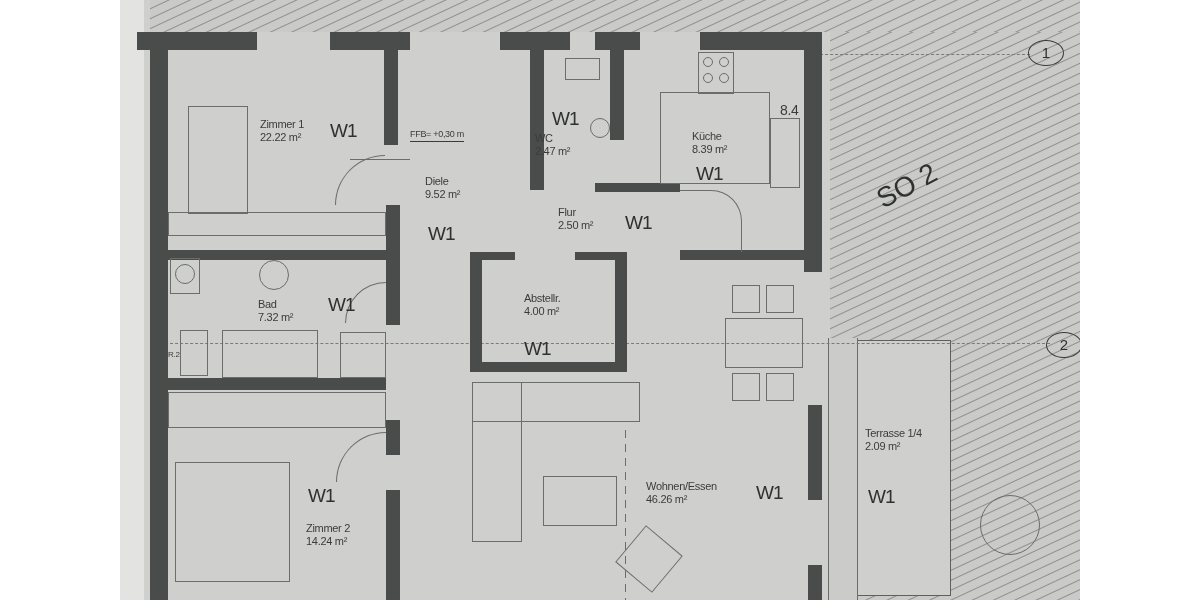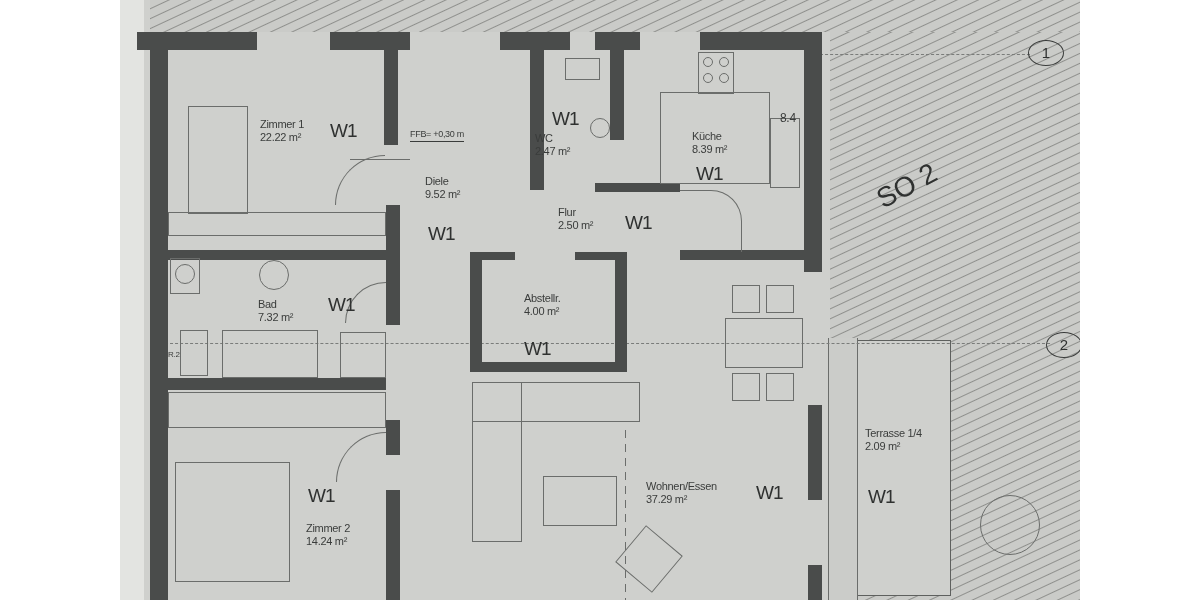--- a/index.html
+++ b/index.html
@@ -68,21 +68,21 @@
   <div class="thin" style="left:445px;top:58px;width:35px;height:22px;"></div>
   <div class="circle" style="left:470px;top:118px;width:20px;height:20px;"></div>
 
   <div class="thin" style="left:540px;top:92px;width:110px;height:92px;"></div>
   <div class="thin" style="left:578px;top:52px;width:36px;height:42px;"></div>
   <div class="circle" style="left:583px;top:57px;width:10px;height:10px;"></div>
   <div class="circle" style="left:599px;top:57px;width:10px;height:10px;"></div>
   <div class="circle" style="left:583px;top:73px;width:10px;height:10px;"></div>
   <div class="circle" style="left:599px;top:73px;width:10px;height:10px;"></div>
   <div class="thin" style="left:650px;top:118px;width:30px;height:70px;"></div>
-  <div class="label" style="left:660px;top:112px;font-size:12px;">8.4</div>
+  <div class="label" style="left:660px;top:104px;font-size:14px;">8.4</div>
   <div class="arc" style="left:560px;top:190px;width:62px;height:62px;border-radius:0 50% 0 0;border-left:none;border-bottom:none;"></div>
 
   <div class="thin" style="left:50px;top:258px;width:30px;height:36px;"></div>
   <div class="circle" style="left:55px;top:264px;width:20px;height:20px;"></div>
   <div class="circle" style="left:139px;top:260px;width:30px;height:30px;"></div>
   <div class="thin" style="left:102px;top:330px;width:96px;height:48px;"></div>
   <div class="thin" style="left:220px;top:332px;width:46px;height:46px;"></div>
   <div class="thin" style="left:60px;top:330px;width:28px;height:46px;"></div>
   <div class="label" style="left:48px;top:348px;font-size:8px;">R.2</div>
   <div class="arc" style="left:225px;top:282px;width:82px;height:82px;border-radius:50% 0 0 0;border-right:none;border-bottom:none;clip-path:inset(0 50% 50% 0);"></div>
@@ -151,21 +151,21 @@
   <div class="w1" style="left:208px;top:294px;">W1</div>
 
   <div class="w1" style="left:188px;top:485px;">W1</div>
   <div class="label" style="left:186px;top:522px;">
     <div>Zimmer 2</div>
     <div>14.24 m²</div>
   </div>
 
   <div class="label" style="left:526px;top:480px;">
     <div>Wohnen/Essen</div>
-    <div>37.29 m²</div>
+    <div>46.26 m²</div>
   </div>
   <div class="w1" style="left:636px;top:482px;">W1</div>
 
   <div class="label" style="left:745px;top:427px;">
     <div>Terrasse 1/4</div>
     <div>2.09 m²</div>
   </div>
   <div class="w1" style="left:748px;top:486px;">W1</div>
 
 </div>

